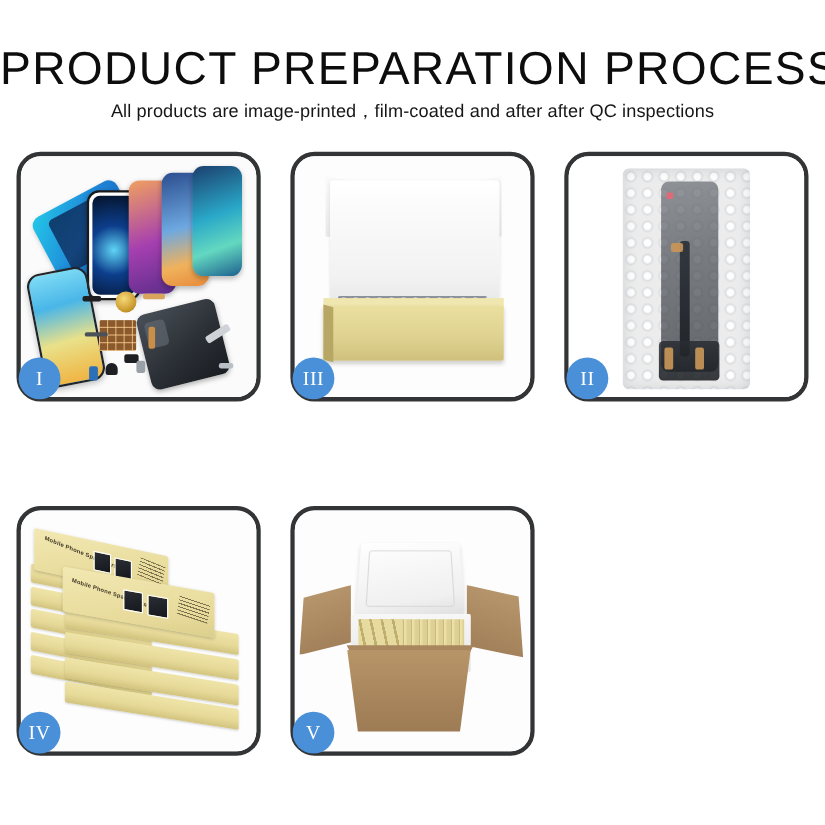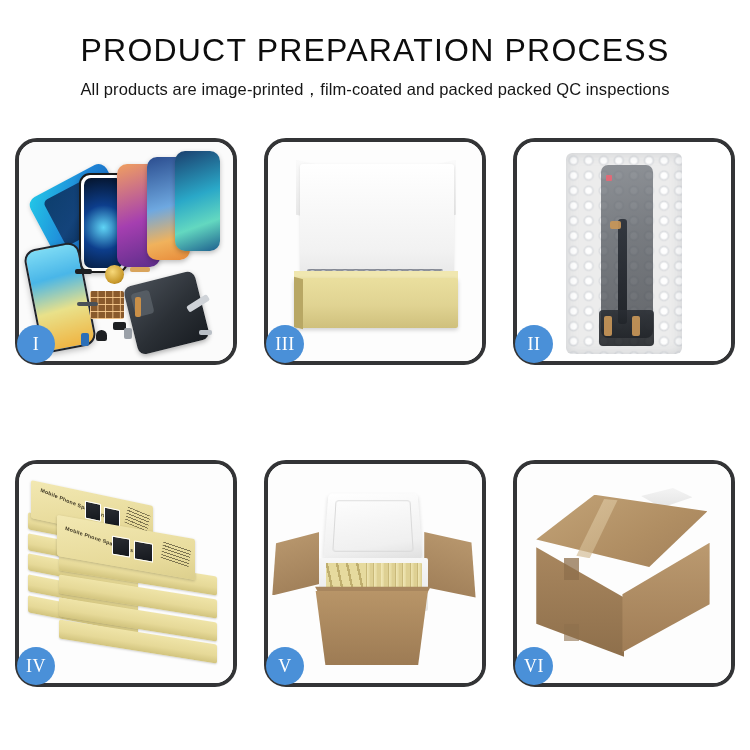--- a/index.html
+++ b/index.html
@@ -17,26 +17,27 @@
     width: 750px;
     height: 750px;
     background: #ffffff;
   }
 
   
   .header { padding-top: 30px; text-align: center; }
 
   .title {
     font-family: "Liberation Sans", sans-serif;
-    font-size: 32px;
+    font-size: 42px;
     font-weight: 500;
     letter-spacing: 1.2px;
     color: #0d0d0d;
     line-height: 40px;
     white-space: nowrap;
+    margin-top: 12px;
   }
 
   .subtitle {
     margin-top: 9px;
     font-family: "Liberation Sans", sans-serif;
     font-size: 16.5px;
     font-weight: 400;
     letter-spacing: 0.1px;
     color: #161616;
     line-height: 20px;
@@ -356,21 +357,21 @@
     background: linear-gradient(180deg,#f2f2f2,#e0e0e0); opacity:.85;
     clip-path: polygon(0 40%, 62% 0, 100% 46%, 40% 100%); }
 </style>
 </head>
 <body>
 
 <div class="page">
 
   <div class="header">
     <div class="title">PRODUCT PREPARATION PROCESS</div>
-    <div class="subtitle">All products are image-printed，film-coated and packed packed QC inspections</div>
+    <div class="subtitle">All products are image-printed，film-coated and after after QC inspections</div>
   </div>
 
   <div class="grid">
 
     <div class="panel">
       <div class="panel-inner p1">
         <div class="scene">
           <div class="film"></div>
           <div class="ph ph-a"></div>
           <div class="ph ph-b"></div>
@@ -463,27 +464,15 @@
         <div class="foamlid"></div>
         <div class="foambox"></div>
         <div class="goldrows"></div>
         <div class="goldrows2"></div>
         <div class="flap-back"></div>
         <div class="carton-front-trap"></div>
       </div>
       <div class="badge">V</div>
     </div>
 
-    <div class="panel">
-      <div class="panel-inner p6">
-        <div class="wrap6"></div>
-        <div class="bx6-top"></div>
-        <div class="tape6"></div>
-        <div class="bx6-left"></div>
-        <div class="bx6-right"></div>
-        <div class="tab6a"></div>
-        <div class="tab6b"></div>
-      </div>
-      <div class="badge">VI</div>
-    </div>
 
   </div>
 </div>
 
 </body></html>

